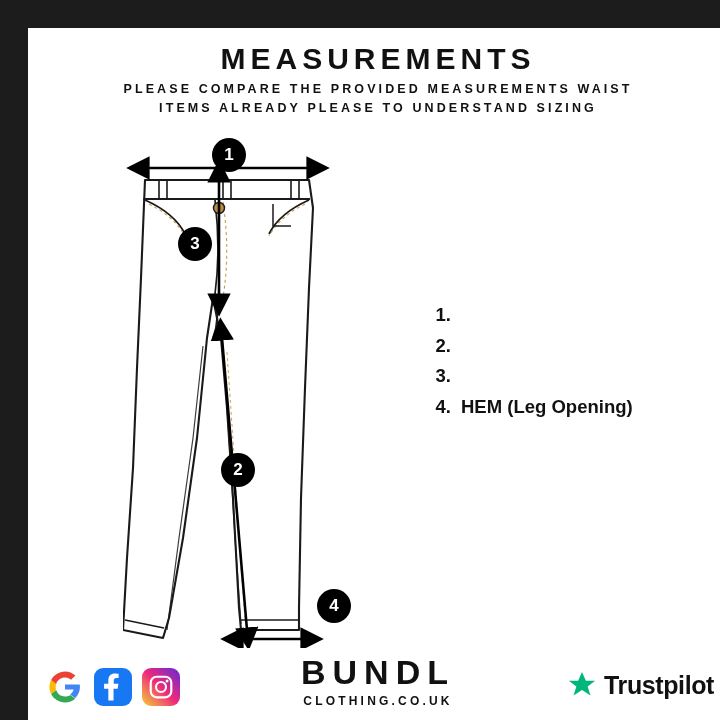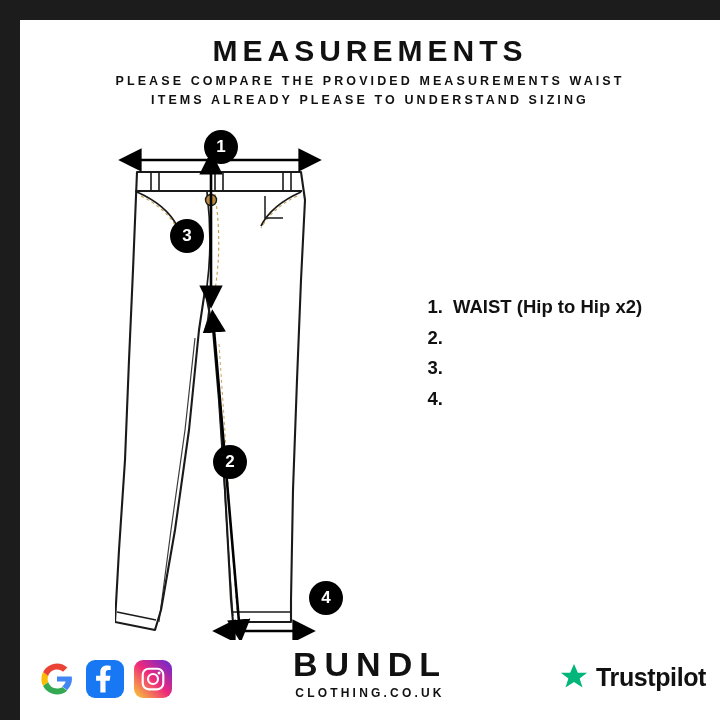--- a/index.html
+++ b/index.html
@@ -12,21 +12,21 @@
     background: #1c1c1c;
     font-family: "Liberation Sans", sans-serif;
     overflow: hidden;
   }
   #page {
     position: relative;
     width: 720px;
     height: 720px;
     background: #1c1c1c;
     box-sizing: border-box;
-    padding: 20px;
+    padding: 28px;
   }
   #canvas {
     position: relative;
     width: 700px;
     height: 700px;
     background: #ffffff;
     overflow: hidden;
   }
 
   
@@ -292,33 +292,33 @@
     </div>
 
     <div class="badge" id="badge1">1</div>
     <div class="badge" id="badge3">3</div>
     <div class="badge" id="badge2">2</div>
     <div class="badge" id="badge4">4</div>
 
     <div id="legend">
       <div class="legend-row">
         <span class="legend-num">1.</span>
-        <span class="legend-text">
-          <span>WAIST</span>
-          <span class="paren">(Hip to Hip x2)</span>
-        </span>
       </div>
       <div class="legend-row">
         <span class="legend-num">2.</span>
       </div>
       <div class="legend-row">
         <span class="legend-num">3.</span>
       </div>
       <div class="legend-row">
         <span class="legend-num">4.</span>
+        <span class="legend-text">
+          <span>HEM</span>
+          <span class="paren">(Leg Opening)</span>
+        </span>
       </div>
     </div>
 
     <div id="footer">
 
       <div id="social">
 
         <div class="social-icon" style="background:#ffffff;">
           <svg width="34" height="34" viewBox="0 0 48 48">
             <path fill="#4285F4" d="M45.1 24.5c0-1.6-.1-2.7-.4-3.9H24v7.1h12.1c-.2 1.8-1.6 4.6-4.5 6.5l-.1.3 6.5 5 .4.1c4.1-3.8 6.7-9.4 6.7-15.1z"></path>

